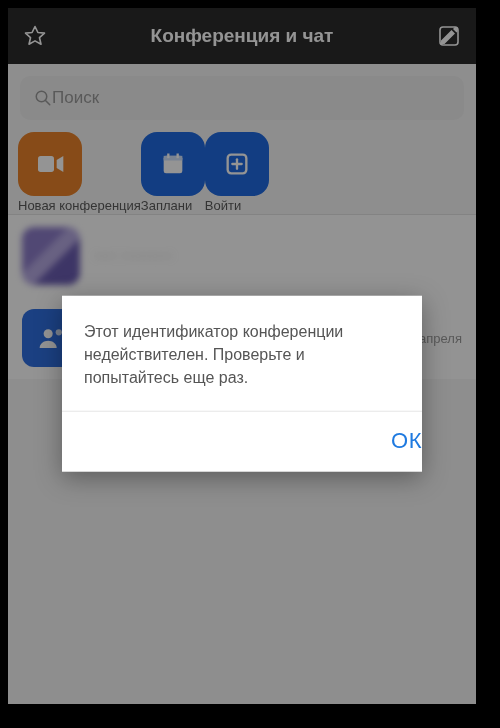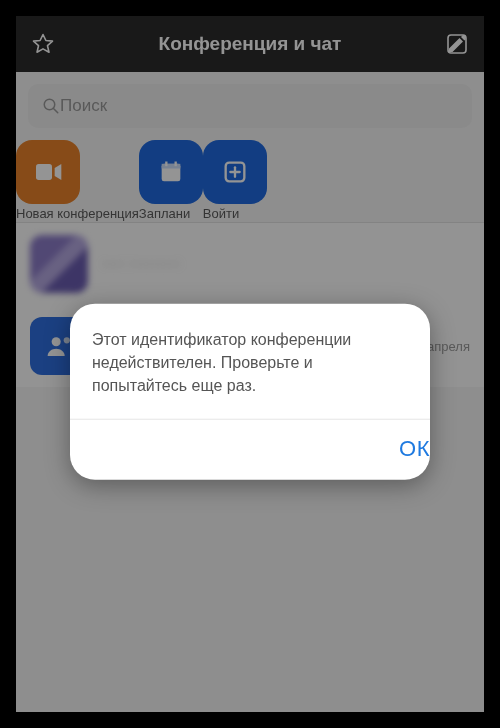--- a/index.html
+++ b/index.html
@@ -1,20 +1,20 @@
 <!DOCTYPE html>
 <html><head>
 <meta charset="utf-8">
 <style>
   * { box-sizing: border-box; margin: 0; padding: 0; }
   html, body { width: 500px; height: 728px; overflow: hidden; font-family: -apple-system, "Helvetica Neue", Arial, sans-serif; }
   .outer {
     width: 500px; height: 728px;
     background: #000;
-    padding: 16px;
+    padding: 8px;
     position: relative;
   }
   .screen {
     width: 468px; height: 696px;
     background: #f5f5f5;
     position: relative;
     overflow: hidden;
   }
   .topbar {
     background: #2b2b2b;
@@ -52,20 +52,21 @@
     display: flex; align-items: center; justify-content: center;
   }
   .tile.orange { background: #e8822a; }
   .tile.blue { background: #1f6ae0; }
   .act .lbl {
     font-size: 13px;
     color: #5a5a5a;
     font-weight: 500;
   }
   .actions-clip {
+    margin-left: 10px;
     width: 458px;
     overflow: hidden;
   }
   .actions-inner {
     display:flex;
     width: 570px; 
   }
 
   .divider { height: 1px; background: #e2e2e2; margin: 0; }
 
@@ -98,21 +99,20 @@
     inset: 0;
     background: rgba(0,0,0,0.42);
   }
   .modal {
     position: absolute;
     left: 50%; top: 54%;
     transform: translate(-50%,-50%);
     width: 360px;
     background: #fff;
     box-shadow: 0 6px 24px rgba(0,0,0,.35);
-    border-radius: 25px;
   }
   .modal .msg {
     padding: 24px 22px 22px;
     font-size: 16px;
     line-height: 1.45;
     color: #555;
   }
   .modal .sep { height:1px; background:#e5e5e5; }
   .modal .ok {
     text-align: right;

